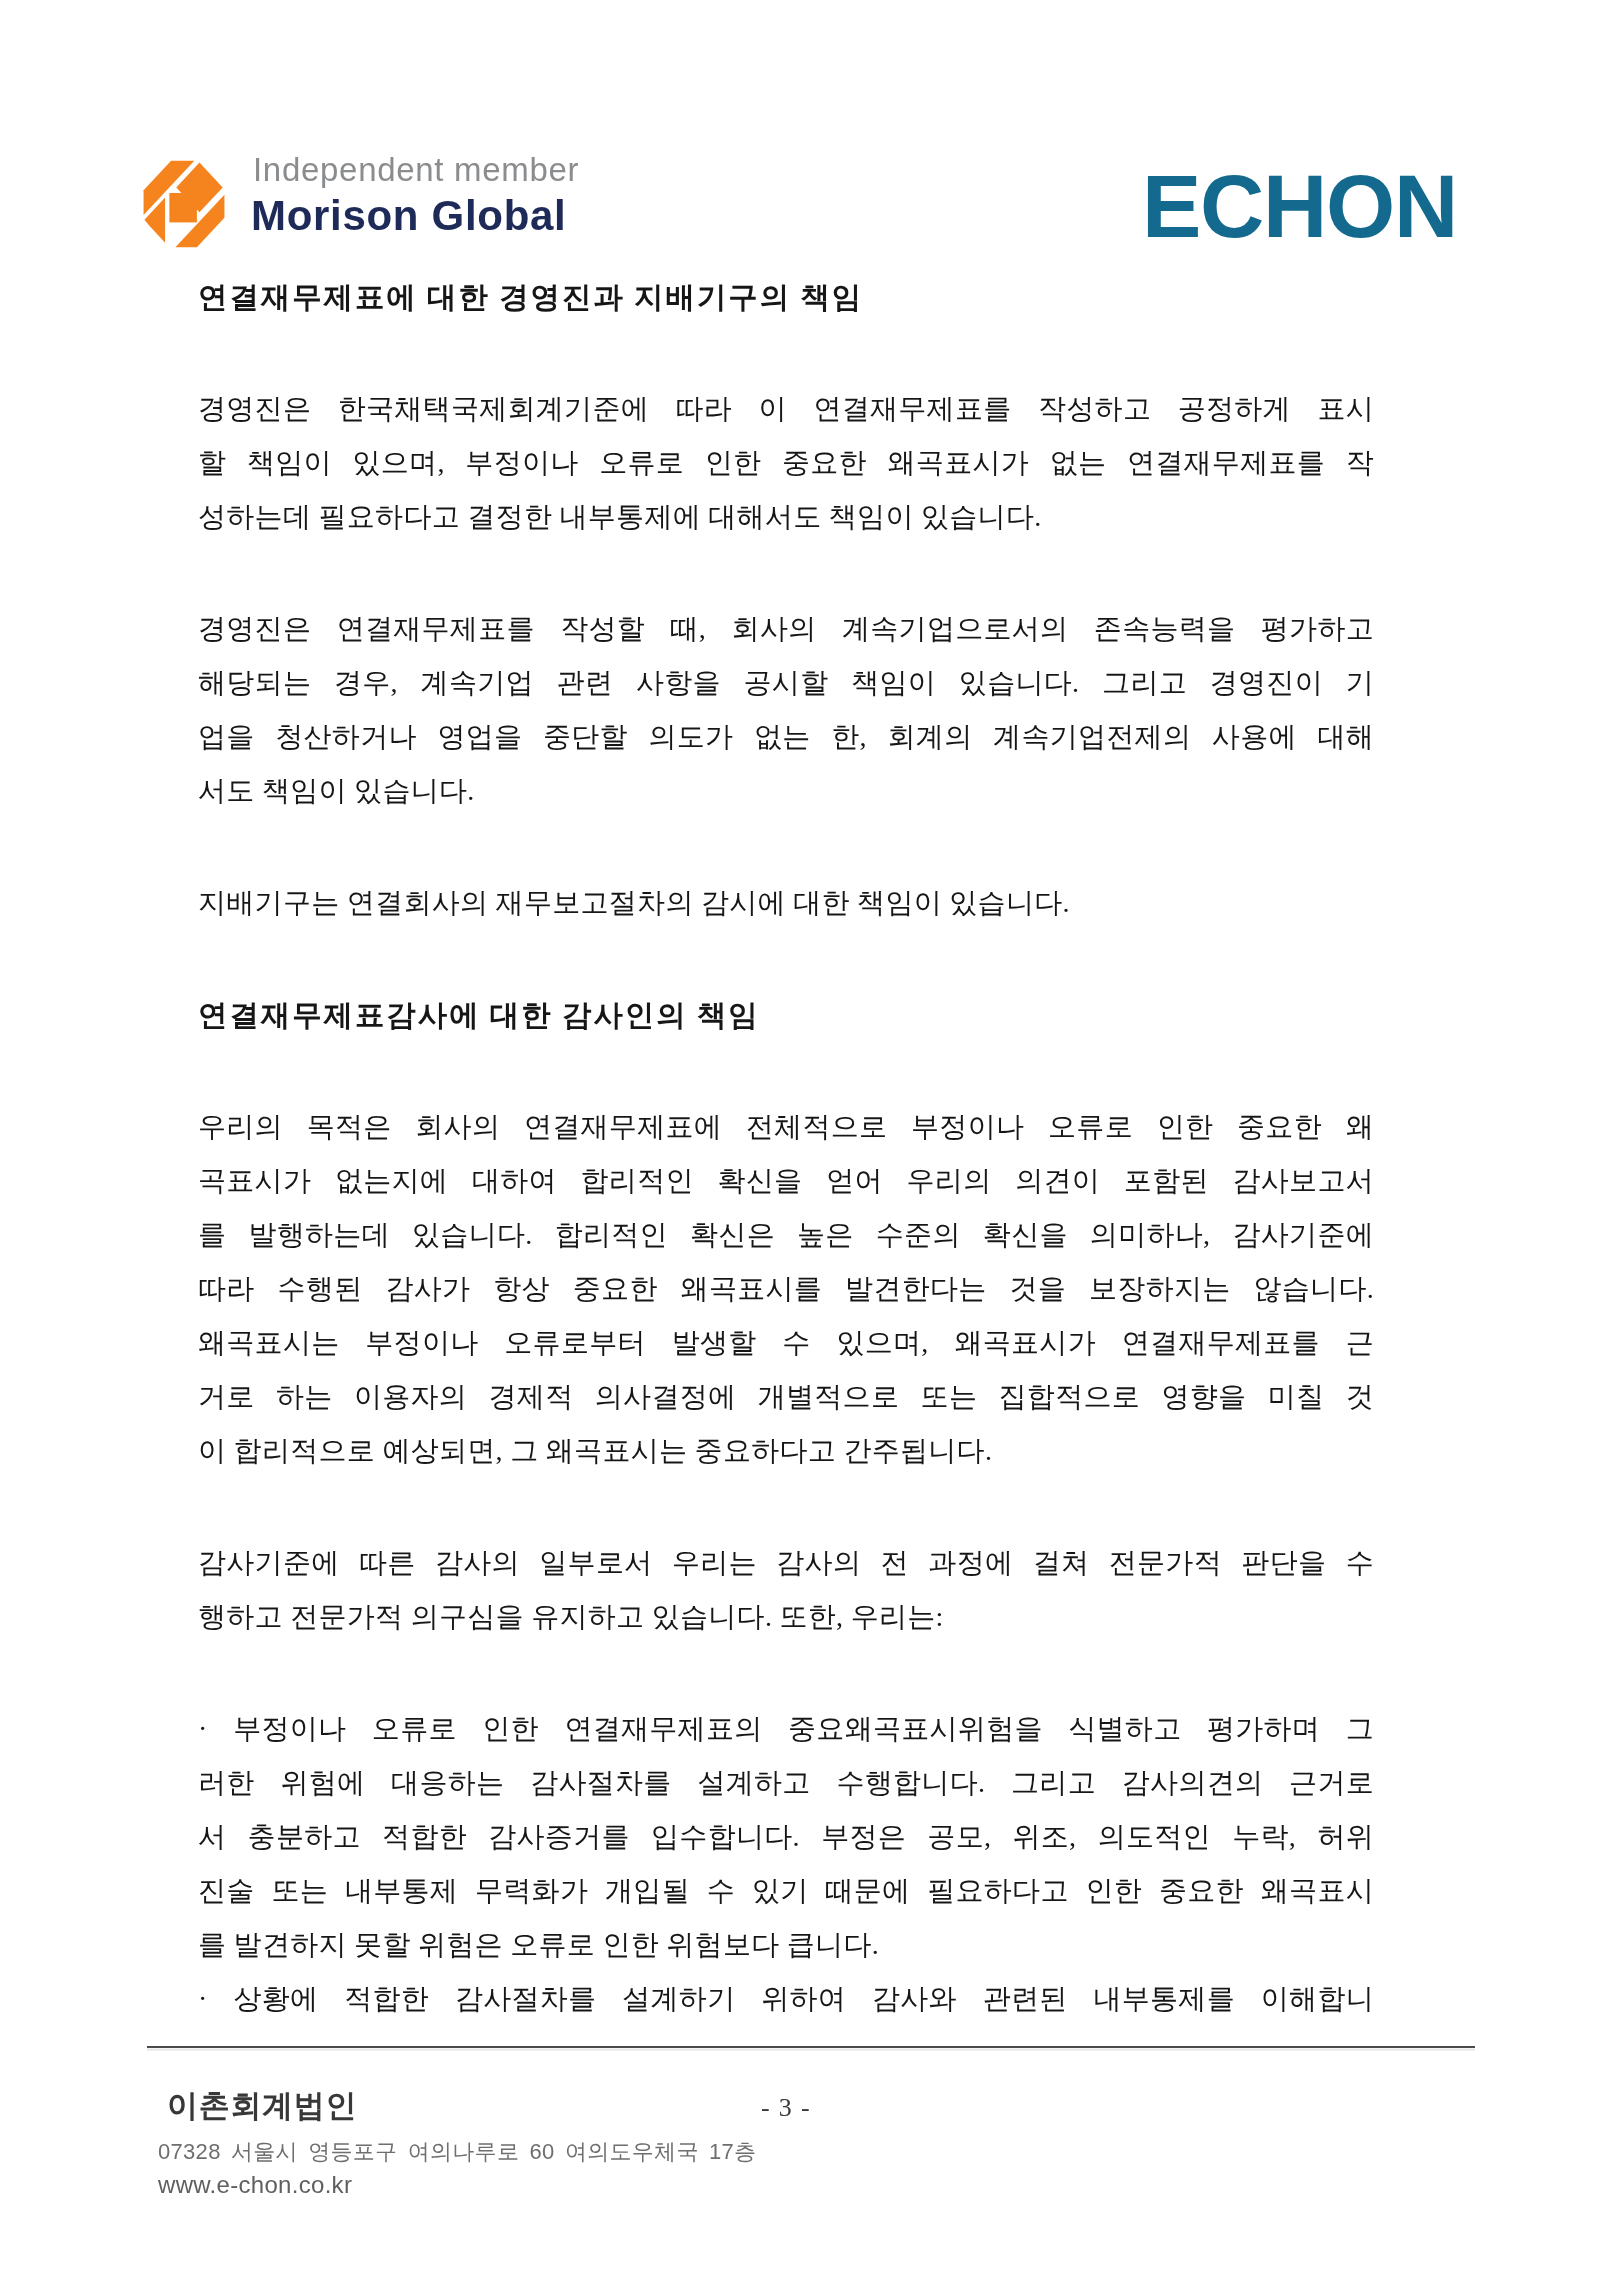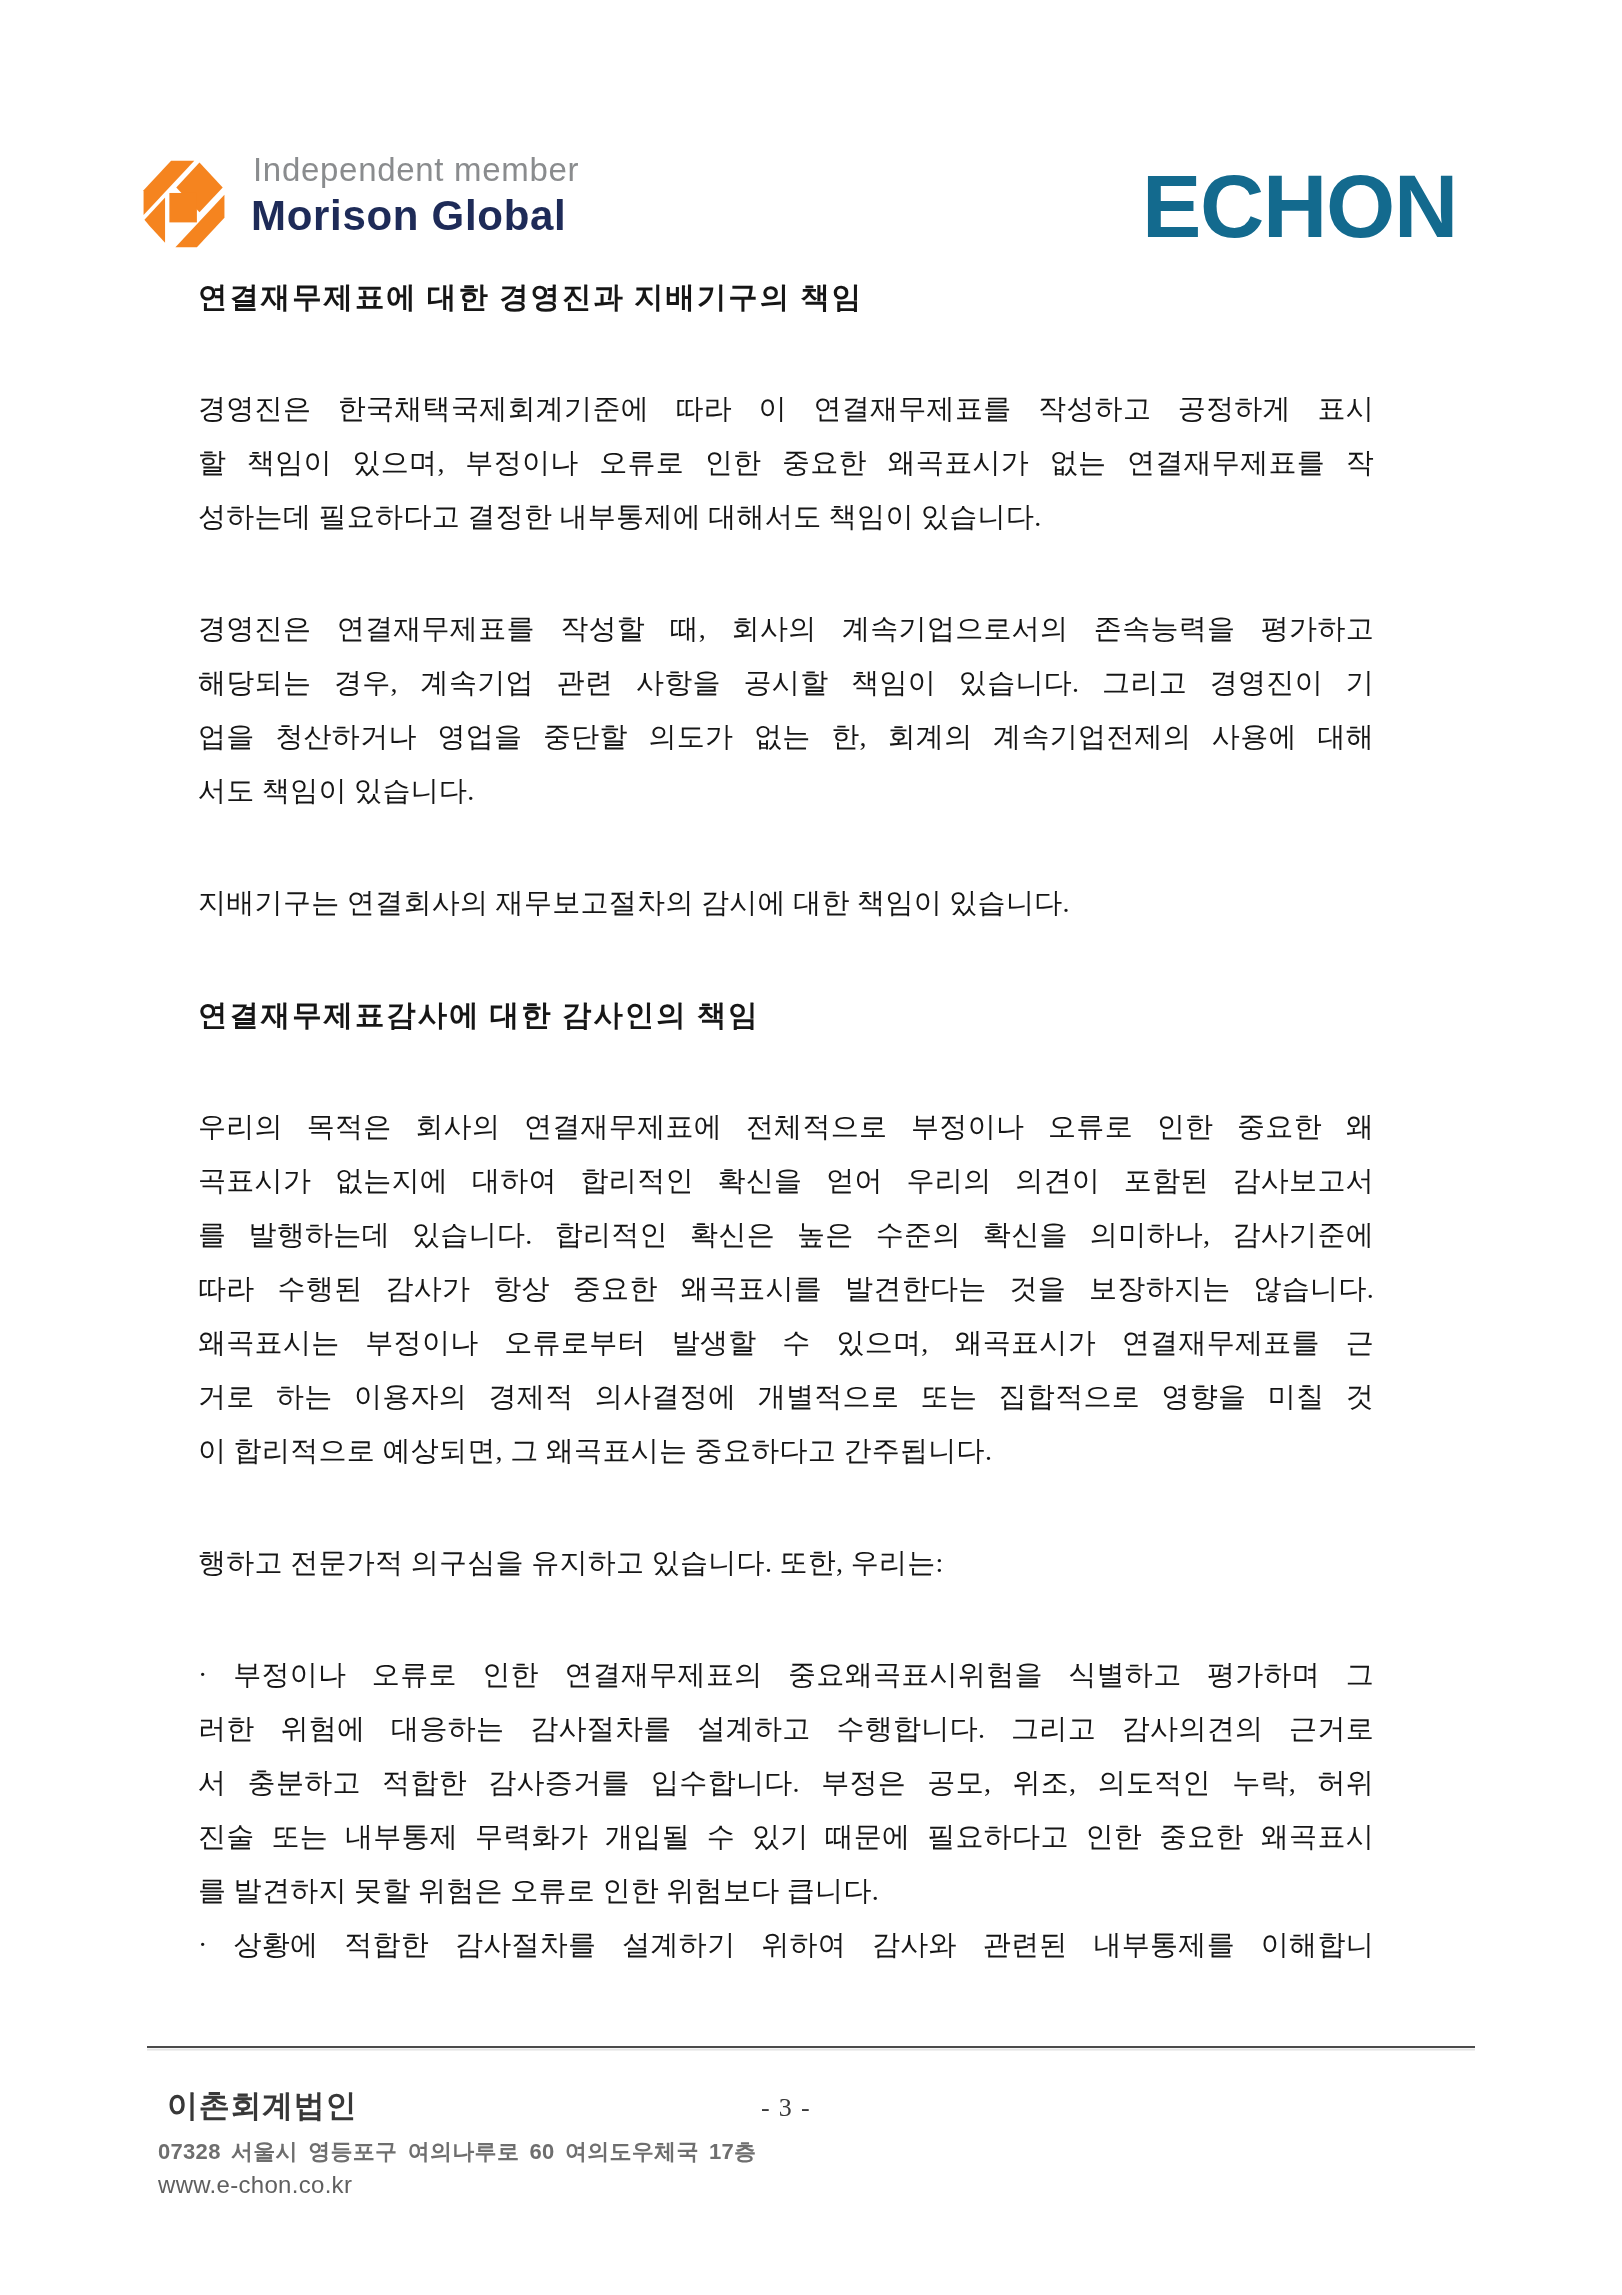--- a/index.html
+++ b/index.html
@@ -49,21 +49,21 @@
     font-family:"Liberation Sans","DejaVu Sans",sans-serif;
     font-size:31px; font-weight:bold; color:#383838; letter-spacing:0.7px; line-height:1.1;
   }
   .page-number {
     position:absolute; left:198px; top:2094px; width:1176px; text-align:center;
     font-size:26px; color:#3a3a3a; letter-spacing:1.3px; line-height:1.1;
   }
   .footer-address {
     position:absolute; left:158px; top:2140px;
     font-family:"Liberation Sans","DejaVu Sans",sans-serif;
-    font-size:22px; color:#6e6e6e; word-spacing:3.9px; letter-spacing:0.3px; line-height:1.1;font-weight:bold;
+    font-size:22px; color:#6e6e6e; word-spacing:3.9px; letter-spacing:0.3px; line-height:1.1;
   }
   .footer-url {
     position:absolute; left:158px; top:2172px;
     font-family:Liberation Sans, sans-serif;
     font-size:24px; color:#5f5f5f; letter-spacing:0.3px; line-height:1.1;
   }
 </style>
 </head>
 <body>
 
@@ -106,20 +106,21 @@
     <div class="block paragraph">
       <div class="line">우리의 목적은 회사의 연결재무제표에 전체적으로 부정이나 오류로 인한 중요한 왜</div>
       <div class="line">곡표시가 없는지에 대하여 합리적인 확신을 얻어 우리의 의견이 포함된 감사보고서</div>
       <div class="line">를 발행하는데 있습니다. 합리적인 확신은 높은 수준의 확신을 의미하나, 감사기준에</div>
       <div class="line">따라 수행된 감사가 항상 중요한 왜곡표시를 발견한다는 것을 보장하지는 않습니다.</div>
       <div class="line">왜곡표시는 부정이나 오류로부터 발생할 수 있으며, 왜곡표시가 연결재무제표를 근</div>
       <div class="line">거로 하는 이용자의 경제적 의사결정에 개별적으로 또는 집합적으로 영향을 미칠 것</div>
       <div class="line last">이 합리적으로 예상되면, 그 왜곡표시는 중요하다고 간주됩니다.</div>
     </div>
     <div class="block paragraph">
+      <div class="line">감사기준에 따른 감사의 일부로서 우리는 감사의 전 과정에 걸쳐 전문가적 판단을 수</div>
       <div class="line last">행하고 전문가적 의구심을 유지하고 있습니다. 또한, 우리는:</div>
     </div>
     <div class="block bullet">
       <div class="line">· 부정이나 오류로 인한 연결재무제표의 중요왜곡표시위험을 식별하고 평가하며 그</div>
       <div class="line">러한 위험에 대응하는 감사절차를 설계하고 수행합니다. 그리고 감사의견의 근거로</div>
       <div class="line">서 충분하고 적합한 감사증거를 입수합니다. 부정은 공모, 위조, 의도적인 누락, 허위</div>
       <div class="line">진술 또는 내부통제 무력화가 개입될 수 있기 때문에 필요하다고 인한 중요한 왜곡표시</div>
       <div class="line last">를 발견하지 못할 위험은 오류로 인한 위험보다 큽니다.</div>
     </div>
     <div class="block bullet flush">

